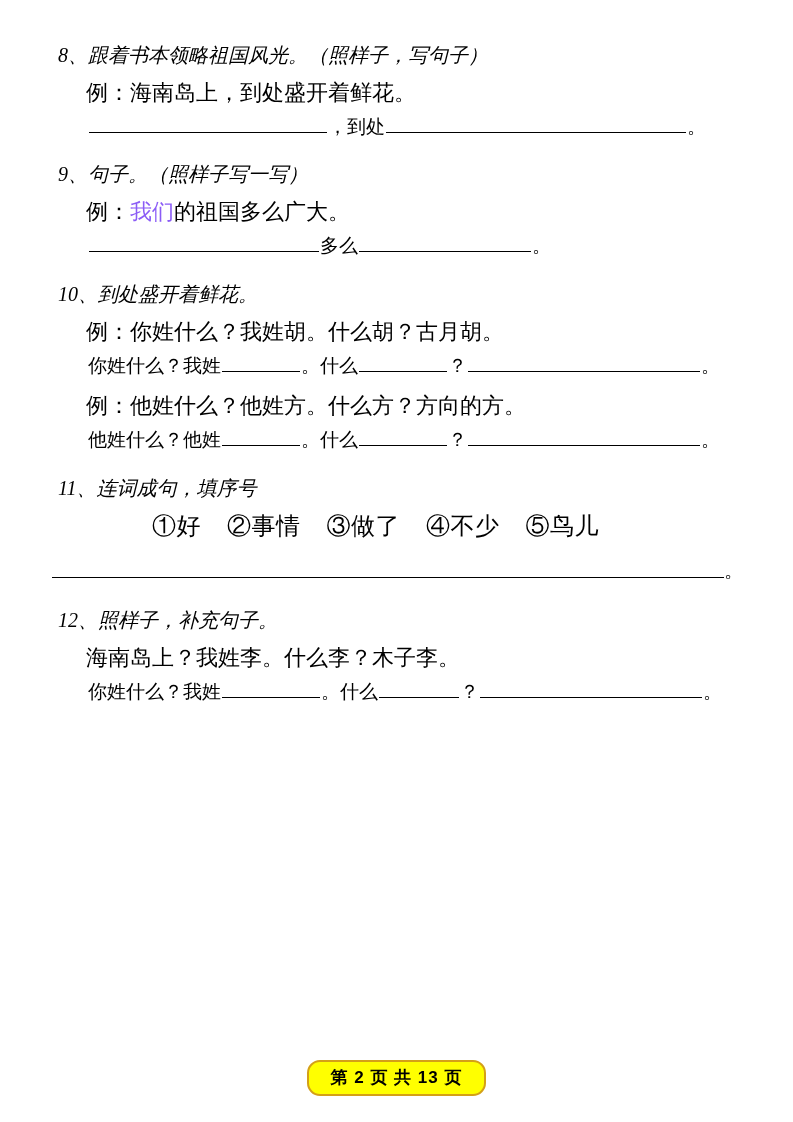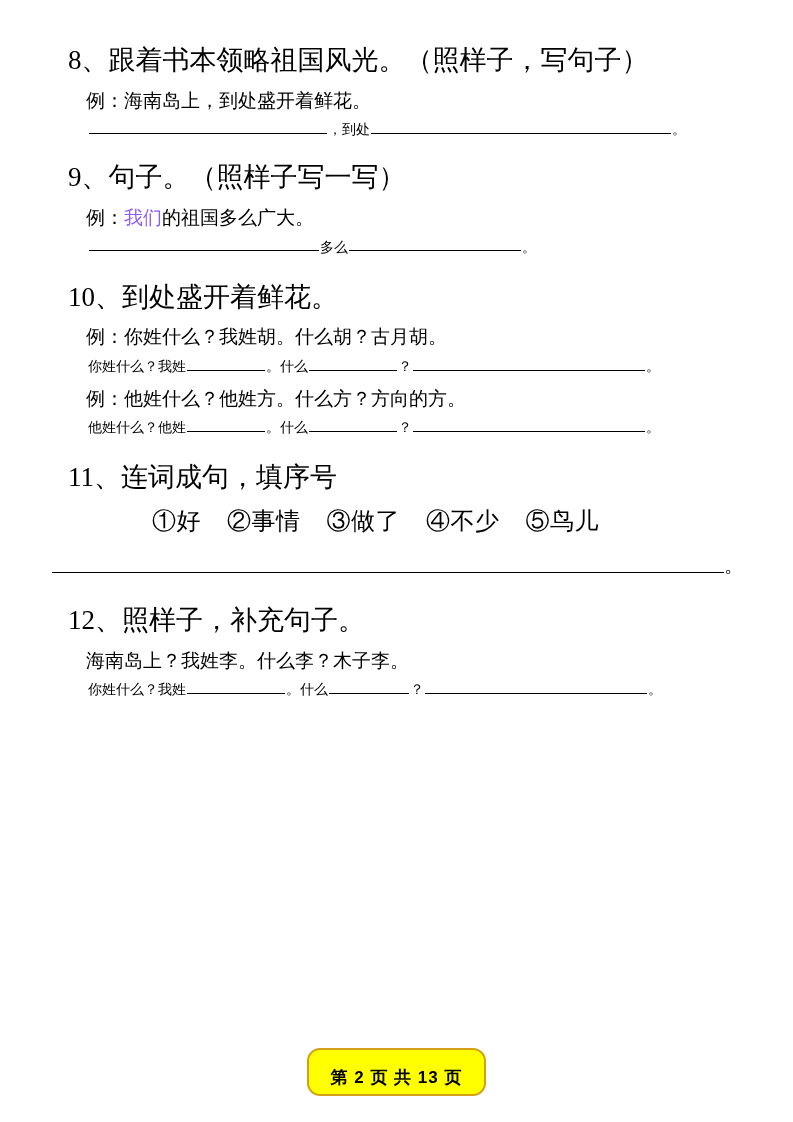--- a/index.html
+++ b/index.html
@@ -19,43 +19,44 @@
     position: relative;
     width: 793px;
     height: 1122px;
     box-sizing: border-box;
     padding: 40px 52px 0 52px;
   }
   .q {
     margin: 0 0 0 0;
   }
   .q-head {
-    font-size: 27px;
+    font-size: 20px;
     line-height: 1.55;
-    margin: 0 0 4px 16px;
+    margin: 0 0 4px 6px;
     white-space: pre-wrap;
+    font-style: italic;
   }
   .example {
-    font-size: 19px;
+    font-size: 22px;
     line-height: 1.6;
     margin: 0 0 2px 0;
     padding-left: 34px;
   }
   .faded {
     color: #8b5cf6;
   }
   .blank {
     display: inline-block;
     border-bottom: 1.6px solid #000;
     vertical-align: baseline;
     height: 1.05em;
     margin: 0 1px;
   }
   .answer-row {
-    font-size: 14px;
+    font-size: 19px;
     line-height: 1.6;
     margin: 0 0 6px 0;
     white-space: nowrap;
   }
   .row-pad {
     padding-left: 36px;
   }
   .gap10 { height: 10px; }
   .gap12 { height: 12px; }
   .gap16 { height: 16px; }
@@ -86,21 +87,21 @@
     left: 0;
     right: 0;
     bottom: 26px;
     text-align: center;
   }
   .page-badge {
     display: inline-block;
     background: #ffff00;
     border: 2px solid #d4a017;
     border-radius: 13px;
-    padding: 16px 22px 5px 22px;
+    padding: 4px 22px 5px 22px;
     font-family: "Liberation Sans", sans-serif;
     font-size: 17px;
     font-weight: bold;
     letter-spacing: 1px;
     color: #000;
   }
 </style>
 </head>
 <body>
 

